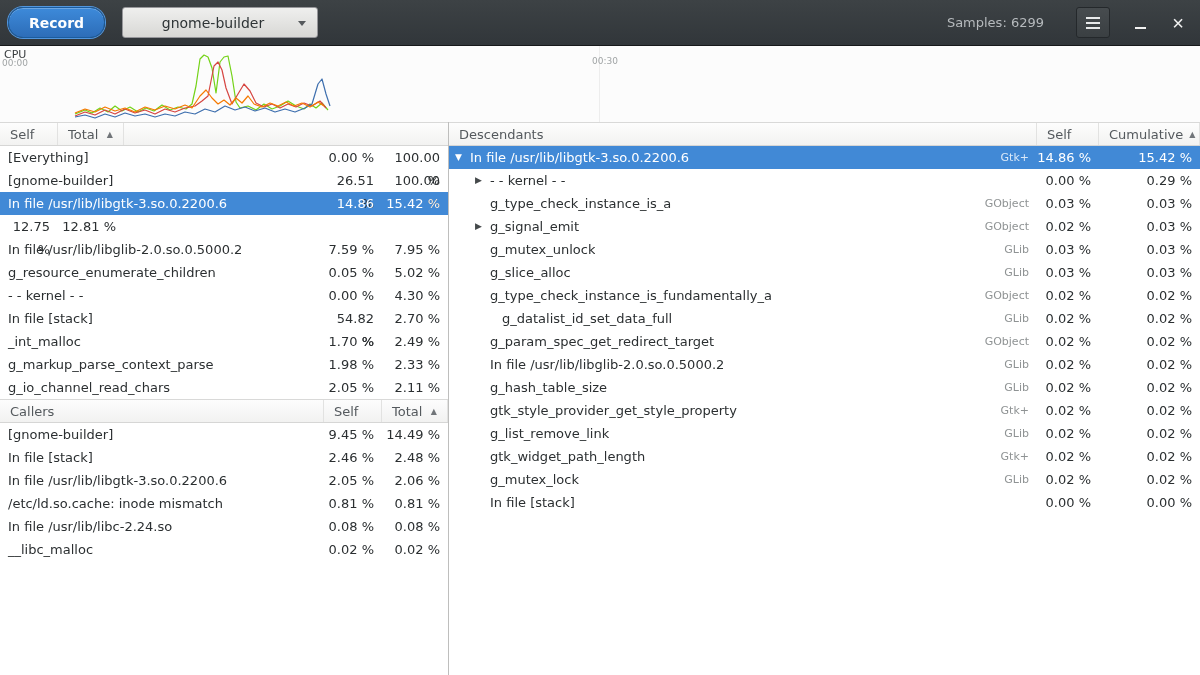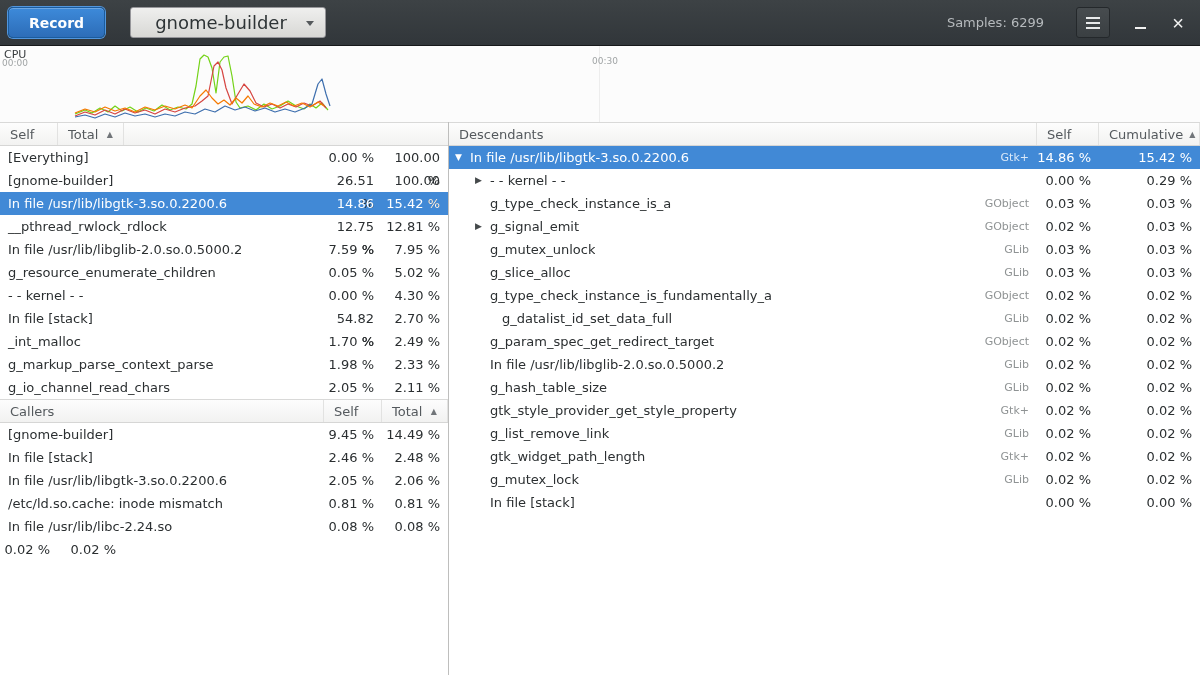--- a/index.html
+++ b/index.html
@@ -7,31 +7,31 @@
   body { font-family: "DejaVu Sans", "Liberation Sans", sans-serif; background: #ffffff; }
 
   
   .headerbar {
     height: 46px; position: relative;
     background: linear-gradient(#3d4245, #31363a);
     border-bottom: 1px solid #17191b;
     display: flex; align-items: center; padding: 0 8px;
   }
   .record-btn {
-    width: 97px; height: 31px; border-radius: 5px;
+    width: 97px; height: 31px; border-radius: 15px;
     border: 1px solid #1b5c9e;
     background: linear-gradient(#3d8ada, #2d6db8);
     box-shadow: inset 0 1px 0 rgba(255,255,255,.25), 0 0 0 1px #5296dd;
     color: #ffffff; font-size: 14px; font-weight: bold; font-family: inherit; cursor: pointer;
   }
   .process-btn {
-    width: 196px; height: 31px; margin-left: 25px; border-radius: 3px;
+    width: 196px; height: 31px; margin-left: 17px; border-radius: 3px;
     border: 1px solid #96969a;
     background: linear-gradient(#efefee, #d8d8d5);
-    color: #2e3436; font-size: 18px; font-family: inherit;
+    color: #2e3436; font-size: 14px; font-family: inherit;
     position: relative; cursor: pointer; text-align: center; padding-right: 14px;
   }
   .dd-arrow {
     position: absolute; right: 11px; top: 13px; width: 0; height: 0;
     border-left: 4px solid transparent; border-right: 4px solid transparent;
     border-top: 5px solid #55595c;
   }
   .titlebox { position: absolute; left: 50%; transform: translateX(-50%); top: 7px; text-align: center; }
   .title { font-size: 14px; font-weight: bold; color: #ffffff; line-height: 17px; }
   .subtitle { font-size: 11px; color: #a3a8ab; line-height: 14px; }
@@ -158,21 +158,20 @@
             <span class="cname">[gnome-builder]</span>
             <span class="cnum w-self">26.51 %</span>
             <span class="cnum w-total">100.00 %</span>
           </div>
           <div class="trow sel">
             <span class="cname">In file /usr/lib/libgtk-3.so.0.2200.6</span>
             <span class="cnum w-self">14.86 %</span>
             <span class="cnum w-total">15.42 %</span>
           </div>
           <div class="trow">
-            <span class="cname">__pthread_rwlock_rdlock</span>
             <span class="cnum w-self">12.75 %</span>
             <span class="cnum w-total">12.81 %</span>
           </div>
           <div class="trow">
             <span class="cname">In file /usr/lib/libglib-2.0.so.0.5000.2</span>
             <span class="cnum w-self">7.59 %</span>
             <span class="cnum w-total">7.95 %</span>
           </div>
           <div class="trow">
             <span class="cname">g_resource_enumerate_children</span>
@@ -234,20 +233,21 @@
             <span class="cname">/etc/ld.so.cache: inode mismatch</span>
             <span class="cnum w-self">0.81 %</span>
             <span class="cnum w-total">0.81 %</span>
           </div>
           <div class="trow">
             <span class="cname">In file /usr/lib/libc-2.24.so</span>
             <span class="cnum w-self">0.08 %</span>
             <span class="cnum w-total">0.08 %</span>
           </div>
           <div class="trow">
+            <span class="cname">__libc_malloc</span>
             <span class="cnum w-self">0.02 %</span>
             <span class="cnum w-total">0.02 %</span>
           </div>
         </div>
       <div class="filler"></div>
     </div>
 
     <div class="right-pane">
       <div class="thead">
         <span class="hc grow">Descendants</span>

